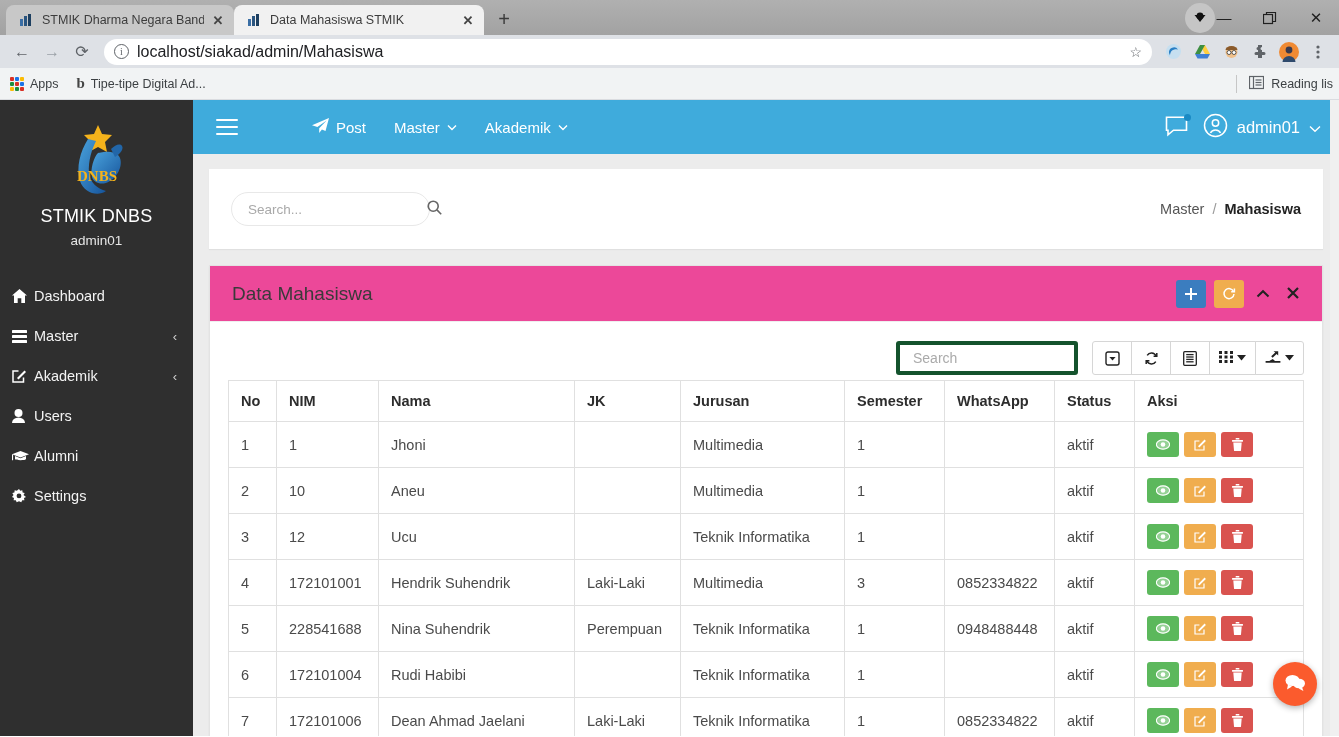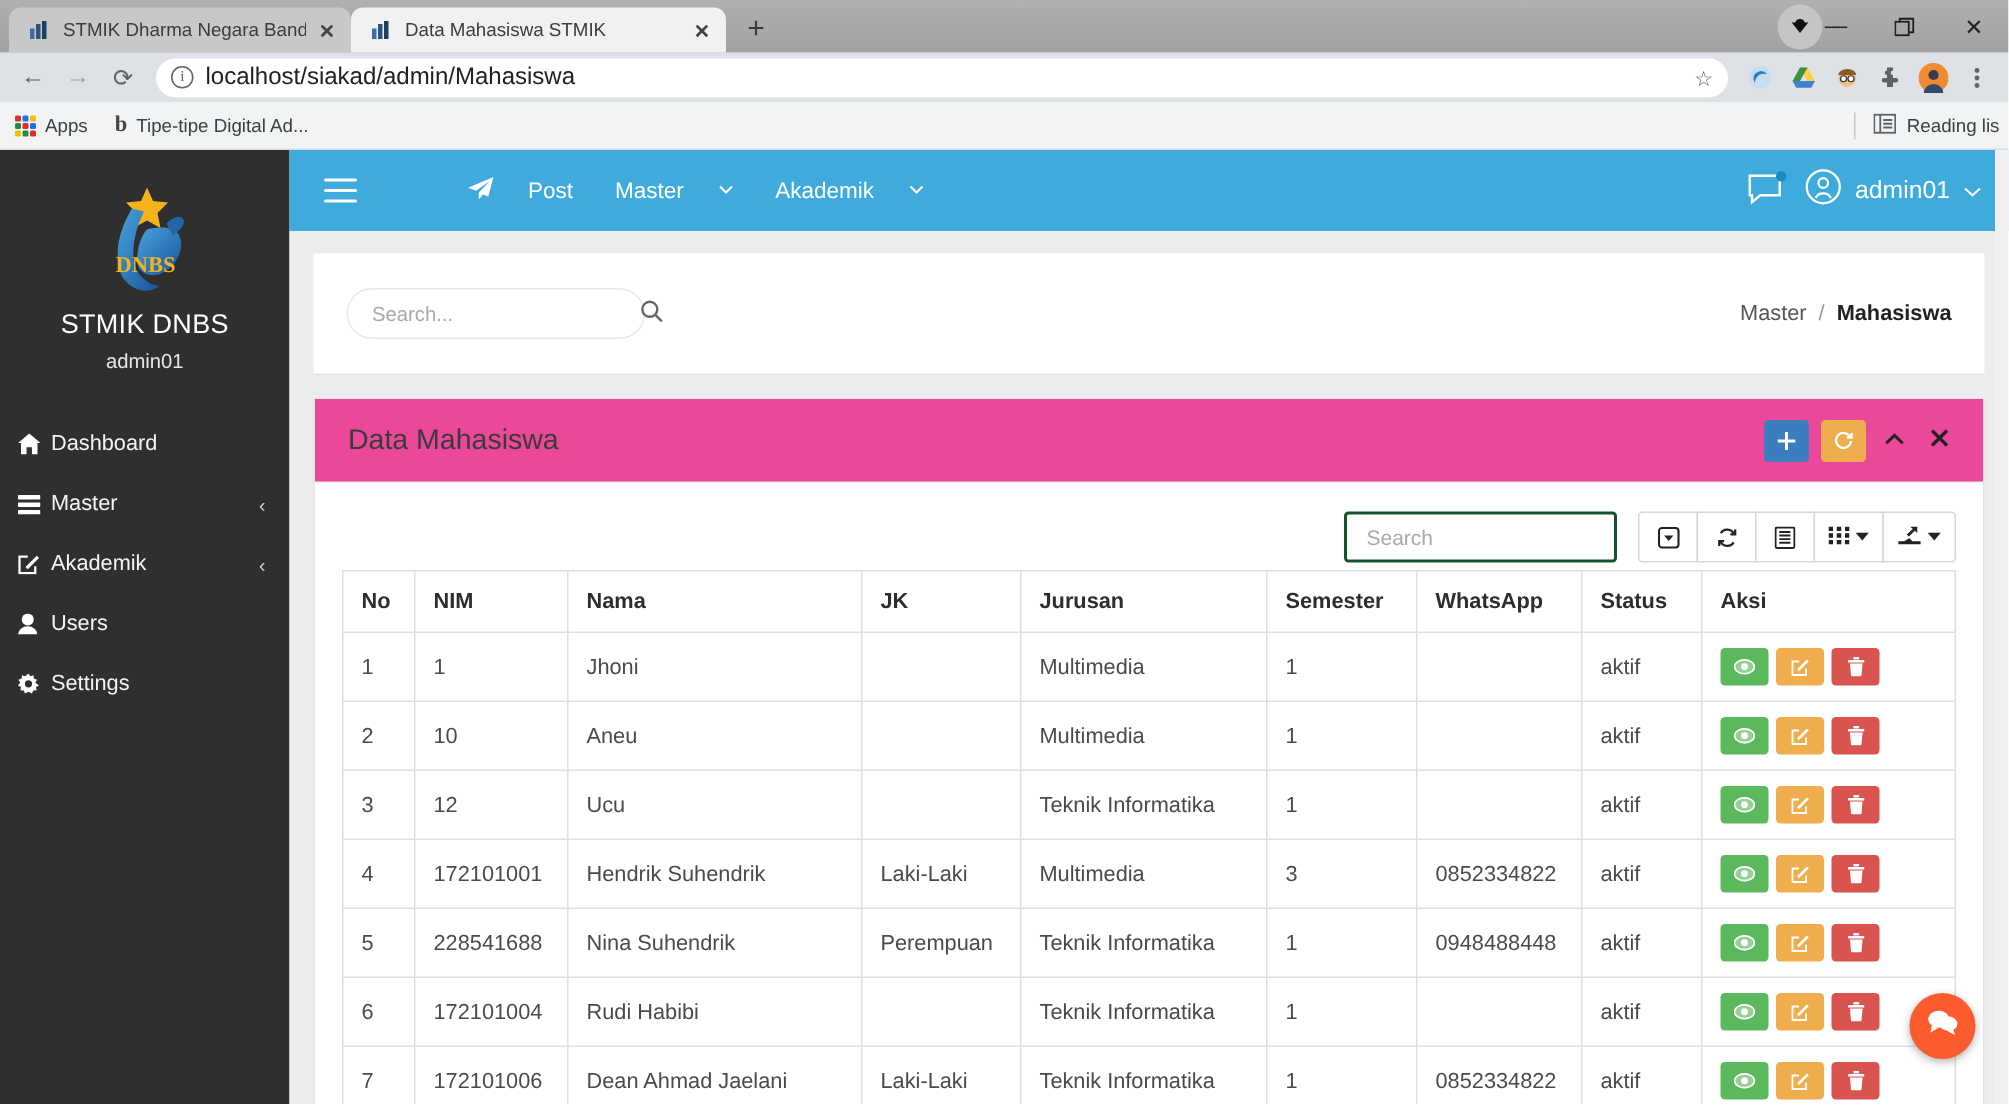--- a/index.html
+++ b/index.html
@@ -143,21 +143,21 @@
   .topbar {
     position: absolute; left: 193px; top: 0; width: 1146px; height: 54px;
     background: #3fabdc; display: flex; align-items: center;
   }
   .hamburger {
     width: 22px; height: 16px; margin-left: 23px; margin-right: 60px;
     display: flex; flex-direction: column; justify-content: space-between;
   }
   .hamburger i { display:block; height: 2px; background: #fff; border-radius: 1px; }
   .nav-link {
-    display: flex; align-items: center; gap: 23px;
+    display: flex; align-items: center; gap: 7px;
     color: #fff; font-size: 15px; padding: 0 14px; height: 54px;
   }
   .nav-link .caret { font-size: 11px; }
   .topbar-right {
     margin-left: auto; display: flex; align-items: center; gap: 14px;
     padding-right: 18px; color: #fff;
   }
   .chat-icon-wrap { position: relative; width: 24px; height: 24px; }
   .chat-dot {
     position: absolute; right: -2px; top: -1px; width: 7px; height: 7px;
@@ -209,22 +209,22 @@
     width: 30px; height: 28px; border-radius: 3px; color: #fff;
     display: flex; align-items: center; justify-content: center; font-size: 13px;
   }
   .sqbtn.blue { background: #3b7dbf; }
   .sqbtn.orange { background: #f0ad4e; }
   .plainbtn { color: #333; font-size: 15px; width: 22px; text-align: center; font-weight: 700; }
 
   .panel-body { padding: 14px 18px 0 18px; }
   .table-toolbar { display: flex; align-items: center; height: 44px; }
   .tt-search {
-    margin-left: auto; width: 182px; height: 34px; border: 2px solid #14532d;
-    border-radius: 3px; display: flex; align-items: center; padding: 0 11px;
+    margin-left: auto; width: 182px; height: 34px; border: 4px solid #14532d;
+    border-radius: 3px; display: flex; padding: 0 11px;
   }
   .tt-search input {
     border: 0; outline: 0; width: 100%; font-size: 14px; color: #555;
     font-family: "Liberation Sans", sans-serif;
   }
   .tt-search input::placeholder { color: #aaa; }
   .btn-group { display: flex; margin-left: 14px; }
   .tt-btn {
     height: 34px; min-width: 40px; border: 1px solid #d6d6d6; background: #fff;
     display: flex; align-items: center; justify-content: center; gap: 4px;
@@ -465,20 +465,31 @@
           <span class="mi-icon">
             <svg width="13" height="14" viewBox="0 0 13 14" fill="#fff">
                 <circle cx="6.5" cy="4" r="4"></circle>
                 <path d="M0 14 a6.5 5.5 0 0 1 13 0 z"></path>
               </svg>
           </span>
           <span class="mi-label">Users</span>
           <span class="mi-caret"></span>
         </div>
 
+        <div class="menu-item">
+          <span class="mi-icon">
+            <svg width="17" height="12" viewBox="0 0 17 12" fill="#fff">
+                <path d="M8.5 1 L17 4.3 L8.5 7.6 L0 4.3 Z"></path>
+                <path d="M3 6 v3 c0 1.6 11 1.6 11 0 V6 l-5.5 2.2 Z"></path>
+                <rect x="0" y="4.3" width="1.1" height="6" rx=".5"></rect>
+              </svg>
+          </span>
+          <span class="mi-label">Alumni</span>
+          <span class="mi-caret"></span>
+        </div>
 
         <div class="menu-item">
           <span class="mi-icon">
             <svg width="14" height="14" viewBox="0 0 14 14" fill="#fff">
                 <path d="M7 0l1.2 1.8 2.1-.6.3 2.2 2.1.7-1.2 1.9L14 8l-2 1 .4 2.2-2.2.1-.9 2L7 12.2 4.7 13.3l-.9-2-2.2-.1L2 9 0 8l1.5-2-1.2-1.9 2.1-.7.3-2.2 2.1.6z"></path>
                 <circle cx="7" cy="6.9" r="2.4" fill="#2f2f2f"></circle>
               </svg>
           </span>
           <span class="mi-label">Settings</span>
           <span class="mi-caret"></span>

